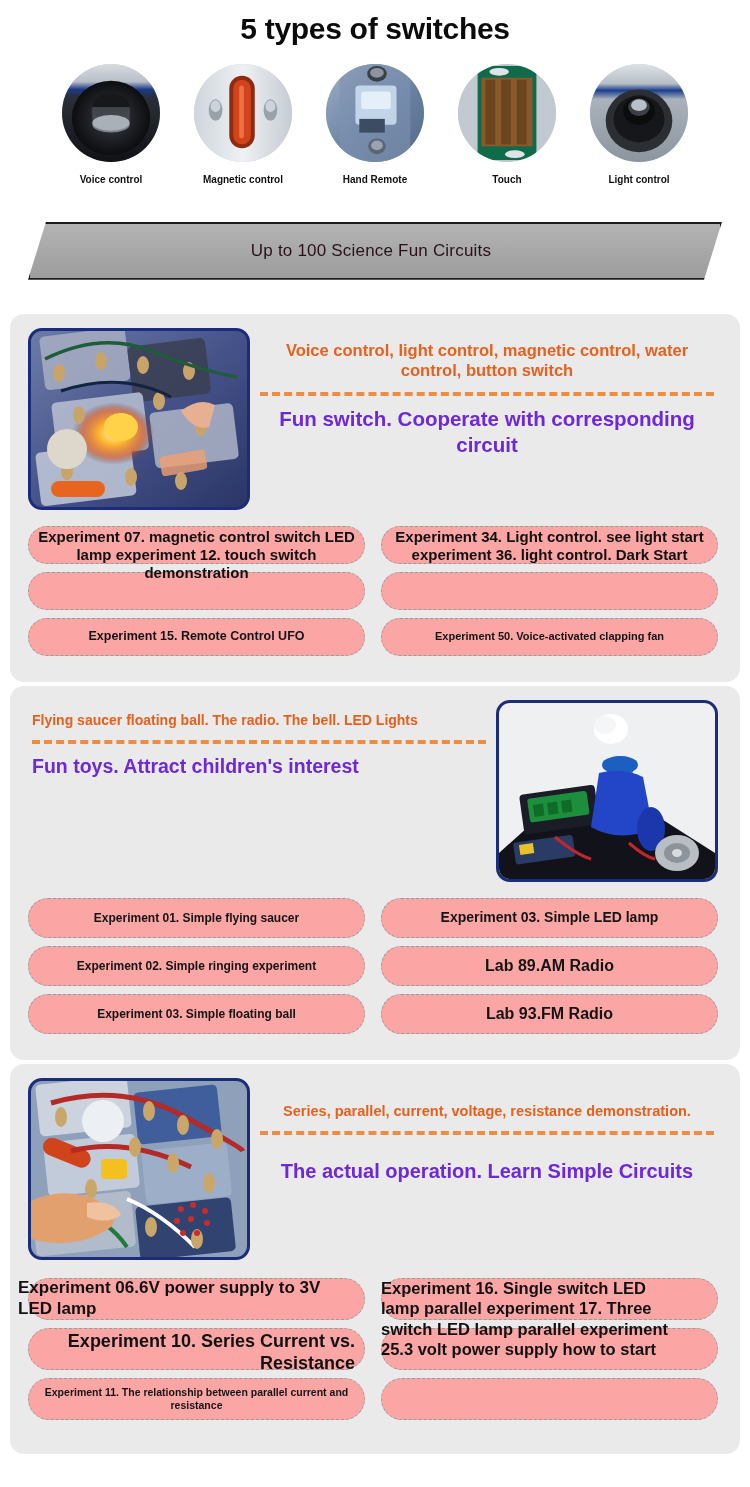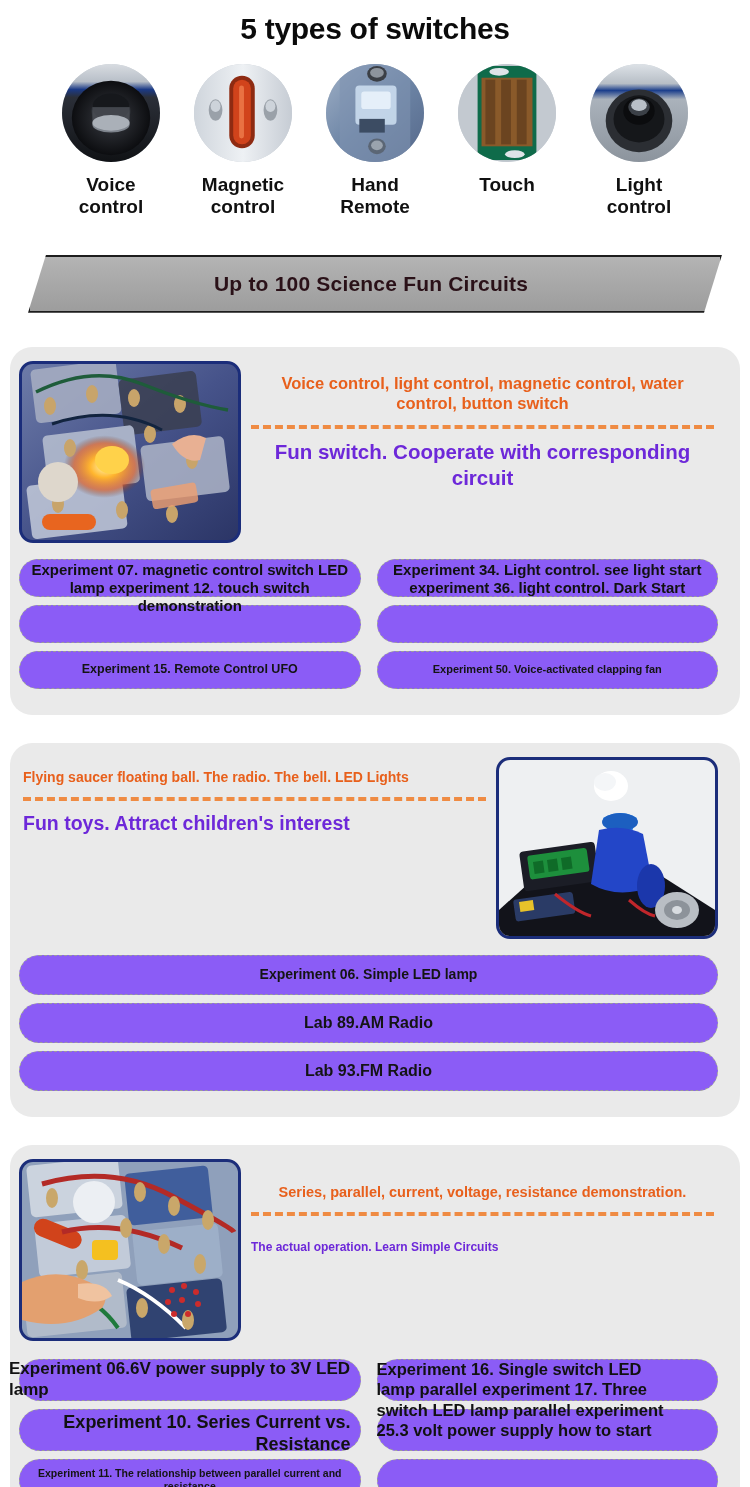--- a/index.html
+++ b/index.html
@@ -33,53 +33,53 @@
   .switch-thumb{
     width:98px;height:98px;margin:0 auto;
     border-radius:50%;
     overflow:hidden;
     position:relative;
     background:#c9cfd6;
   }
   .switch-thumb svg{display:block;width:100%;height:100%;}
   .switch-label{
     margin-top:12px;
-    font-size:19px;
+    font-size:10px;
     font-weight:bold;
     color:#101010;
     line-height:1.18;
   }
 
   
   .ribbon-wrap{
     margin:36px 28px 0 28px;
     position:relative;
     height:58px;
   }
   .ribbon{
     position:absolute;inset:0;
     background:linear-gradient(180deg,#b4b4b4 0%,#a9a9a9 45%,#9d9d9d 100%);
     border:2px solid #1d1d1d;
     clip-path:polygon(18px 0, 100% 0, calc(100% - 18px) 100%, 0 100%);
     display:flex;align-items:center;justify-content:center;
   }
   .ribbon-text{
-    font-size:21px;font-weight:bold;color:#2a1118;
+    font-size:17px;font-weight:normal;color:#2a1118;
     letter-spacing:0.2px;
     transform:translateX(-4px);
   }
 
   
   .cards{margin-top:34px;padding:0 10px;}
   .card{
     background:#eaeaea;
-    border-radius:22px;
+    border-radius:14px;
     position:relative;
-    margin-bottom:28px;
-    padding:14px 22px 18px 9px;
+    margin-bottom:4px;
+    padding:14px 22px 18px 18px;
     box-sizing:border-box;
   }
 
   .card-top{display:flex;align-items:flex-start;}
   .card-top.rev{flex-direction:row-reverse;}
 
   .photo{
     width:216px;height:176px;
     flex:0 0 216px;
     border:3px solid #1b2d7a;
@@ -103,31 +103,31 @@
   .kicker.left{text-align:left;font-size:14px;}
   .dash-rule{
     height:0;border:0;border-top:4px dashed #ef8b43;
     margin:11px 0 10px 0;
   }
   .subhead{
     color:#6d28d9;font-weight:bold;font-size:20.5px;
     line-height:1.28;text-align:center;
   }
   .subhead.left{text-align:left;font-size:19.5px;}
-  .subhead.right{text-align:left;font-size:12px;}
+  .subhead.right{text-align:center;font-size:20px;}
 
   
   .pill-grid{
     display:flex;gap:16px;margin-top:16px;position:relative;
   }
   .pill-col{flex:1;min-width:0;position:relative;}
   .pill{
     border:1.5px dashed #9a9a9a;
     border-radius:22px;
-    background:#8b5cf6;
+    background:#fca5a5;
     height:38px;
     margin-bottom:8px;
     display:flex;align-items:center;justify-content:center;
     text-align:center;
     box-sizing:border-box;
   }
   .pill-text{
     font-size:11.5px;font-weight:bold;color:#141414;
     line-height:1.2;padding:0 8px;
   }
@@ -390,21 +390,32 @@
       <div class="card-head">
         <div class="kicker left">Flying saucer floating ball. The radio. The bell. LED Lights</div>
         <hr class="dash-rule">
         <div class="subhead left">Fun toys. Attract children's interest</div>
       </div>
     </div>
 
     <div class="pill-grid">
       <div class="pill-col">
         <div class="pill" style="height:40px">
-          <span class="pill-text" style="font-size:14px">Experiment 06. Simple LED lamp</span>
+          <span class="pill-text" style="font-size:12px">Experiment 01. Simple flying saucer</span>
+        </div>
+        <div class="pill" style="height:40px">
+          <span class="pill-text" style="font-size:12px">Experiment 02. Simple ringing experiment</span>
+        </div>
+        <div class="pill" style="height:40px">
+          <span class="pill-text" style="font-size:12px">Experiment 03. Simple floating ball</span>
+        </div>
+      </div>
+      <div class="pill-col">
+        <div class="pill" style="height:40px">
+          <span class="pill-text" style="font-size:14px">Experiment 03. Simple LED lamp</span>
         </div>
         <div class="pill" style="height:40px">
           <span class="pill-text" style="font-size:16px">Lab 89.AM Radio</span>
         </div>
         <div class="pill" style="height:40px">
           <span class="pill-text" style="font-size:16px">Lab 93.FM Radio</span>
         </div>
       </div>
     </div>
   </div>

